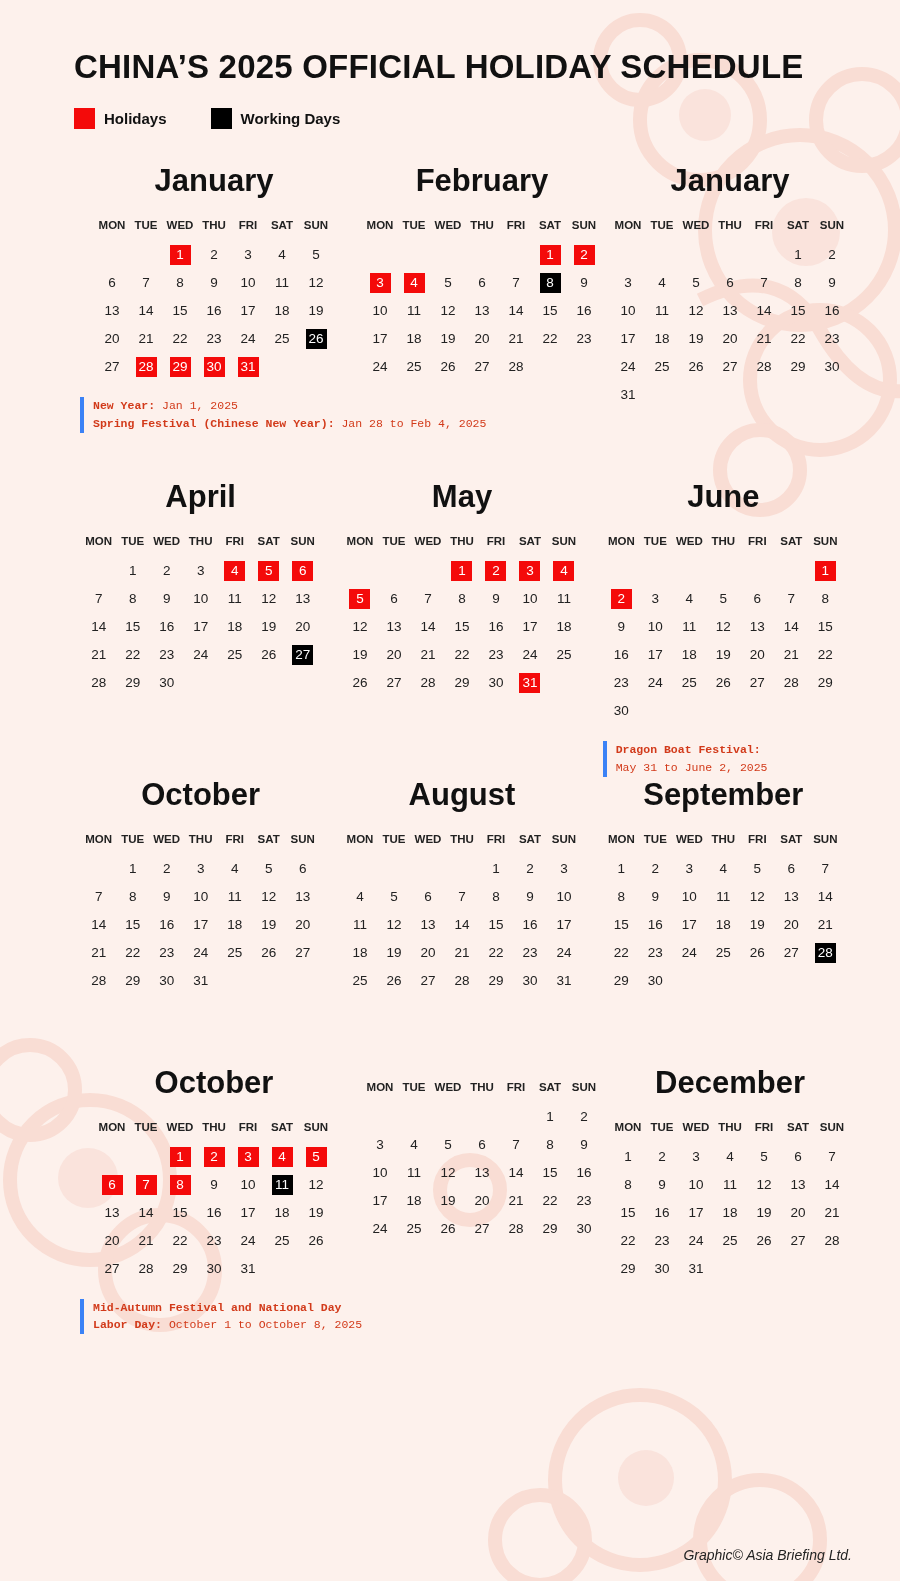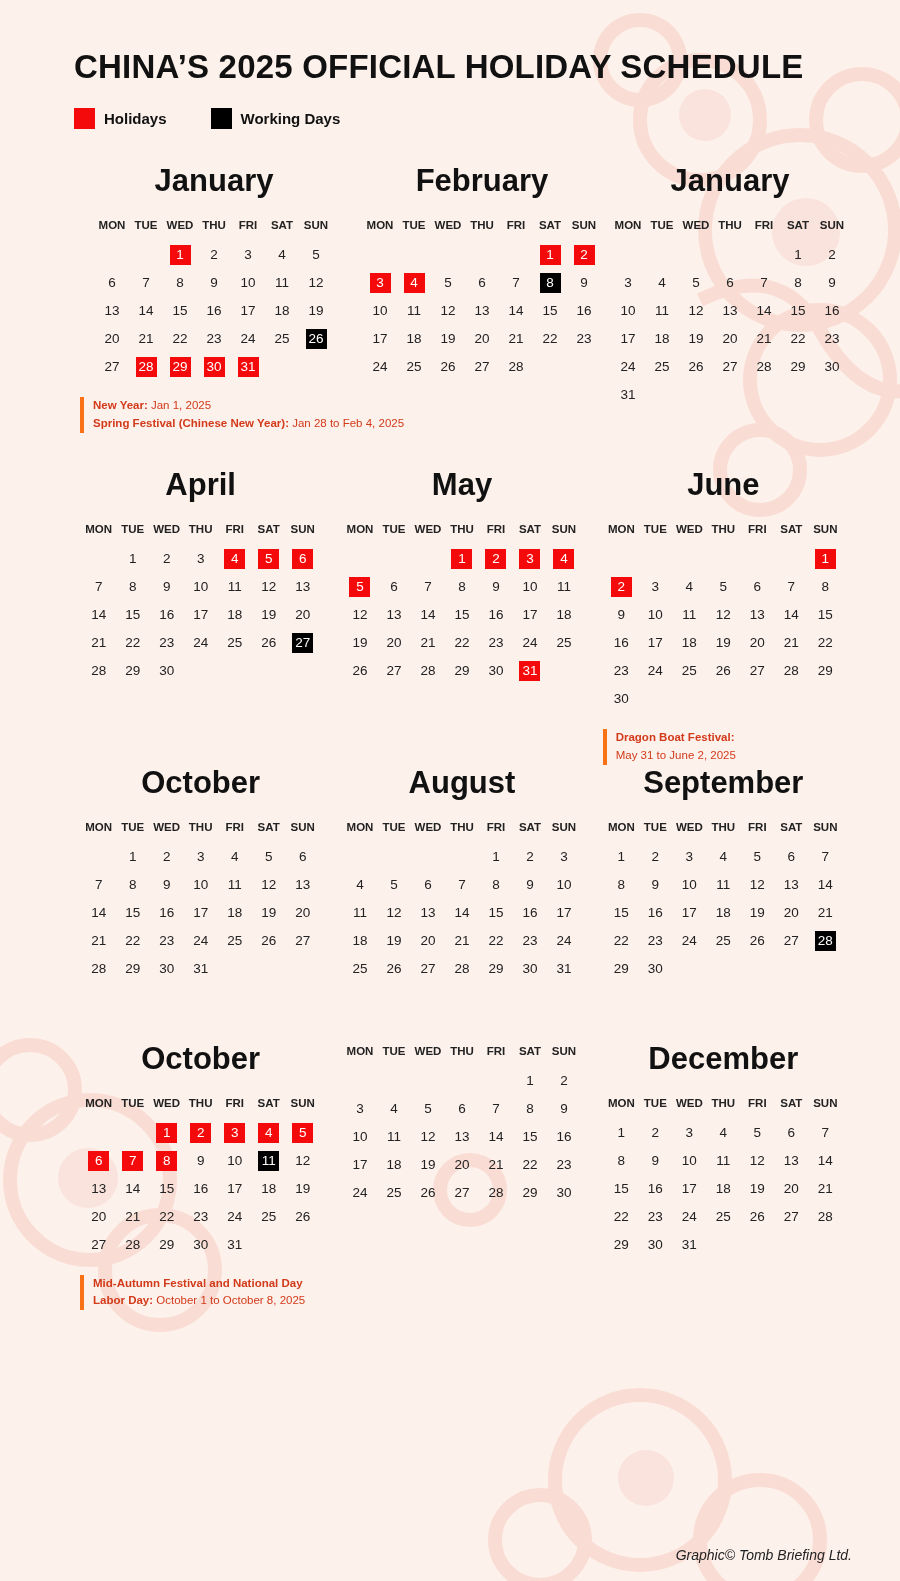--- a/index.html
+++ b/index.html
@@ -70,21 +70,21 @@
   }
   .month-name {
     text-align: center;
     font-size: 31px;
     font-weight: bold;
     margin-bottom: 20px;
     color: #111;
   }
   table.cal {
     border-collapse: collapse;
-    margin: 4px auto;
+    margin: 16px auto;
   }
   table.cal th {
     font-size: 11.5px;
     font-weight: bold;
     color: #222;
     padding: 0 0 10px 0;
     width: 34px;
     text-align: center;
   }
   table.cal td {
@@ -107,22 +107,23 @@
     background: #f40a0a;
     color: #fff;
     font-weight: normal;
   }
   .daybox.w {
     background: #000;
     color: #fff;
   }
   .notes {
     margin: 16px 0 0 10px;
-    border-left: 4px solid #f97316;
+    border-left: 4px solid #3b82f6;
     padding-left: 9px;
+    font-family: Liberation Mono, monospace;
   }
   .note {
     font-size: 11.5px;
     color: #d23a1a;
     line-height: 1.55;
     white-space: nowrap;
   }
   .note b { font-weight: bold; }
   .spacer-notes { height: 54px; }
   .footer {
@@ -975,13 +976,13 @@
                 <td>&nbsp;</td>
               </tr>
             </tbody>
           </table>
           <div class="spacer-notes"></div>
         </div>
       </div>
     </div>
 </div>
 
-<div class="footer">Graphic© Tomb Briefing Ltd.</div>
+<div class="footer">Graphic© Asia Briefing Ltd.</div>
 
 </body></html>

